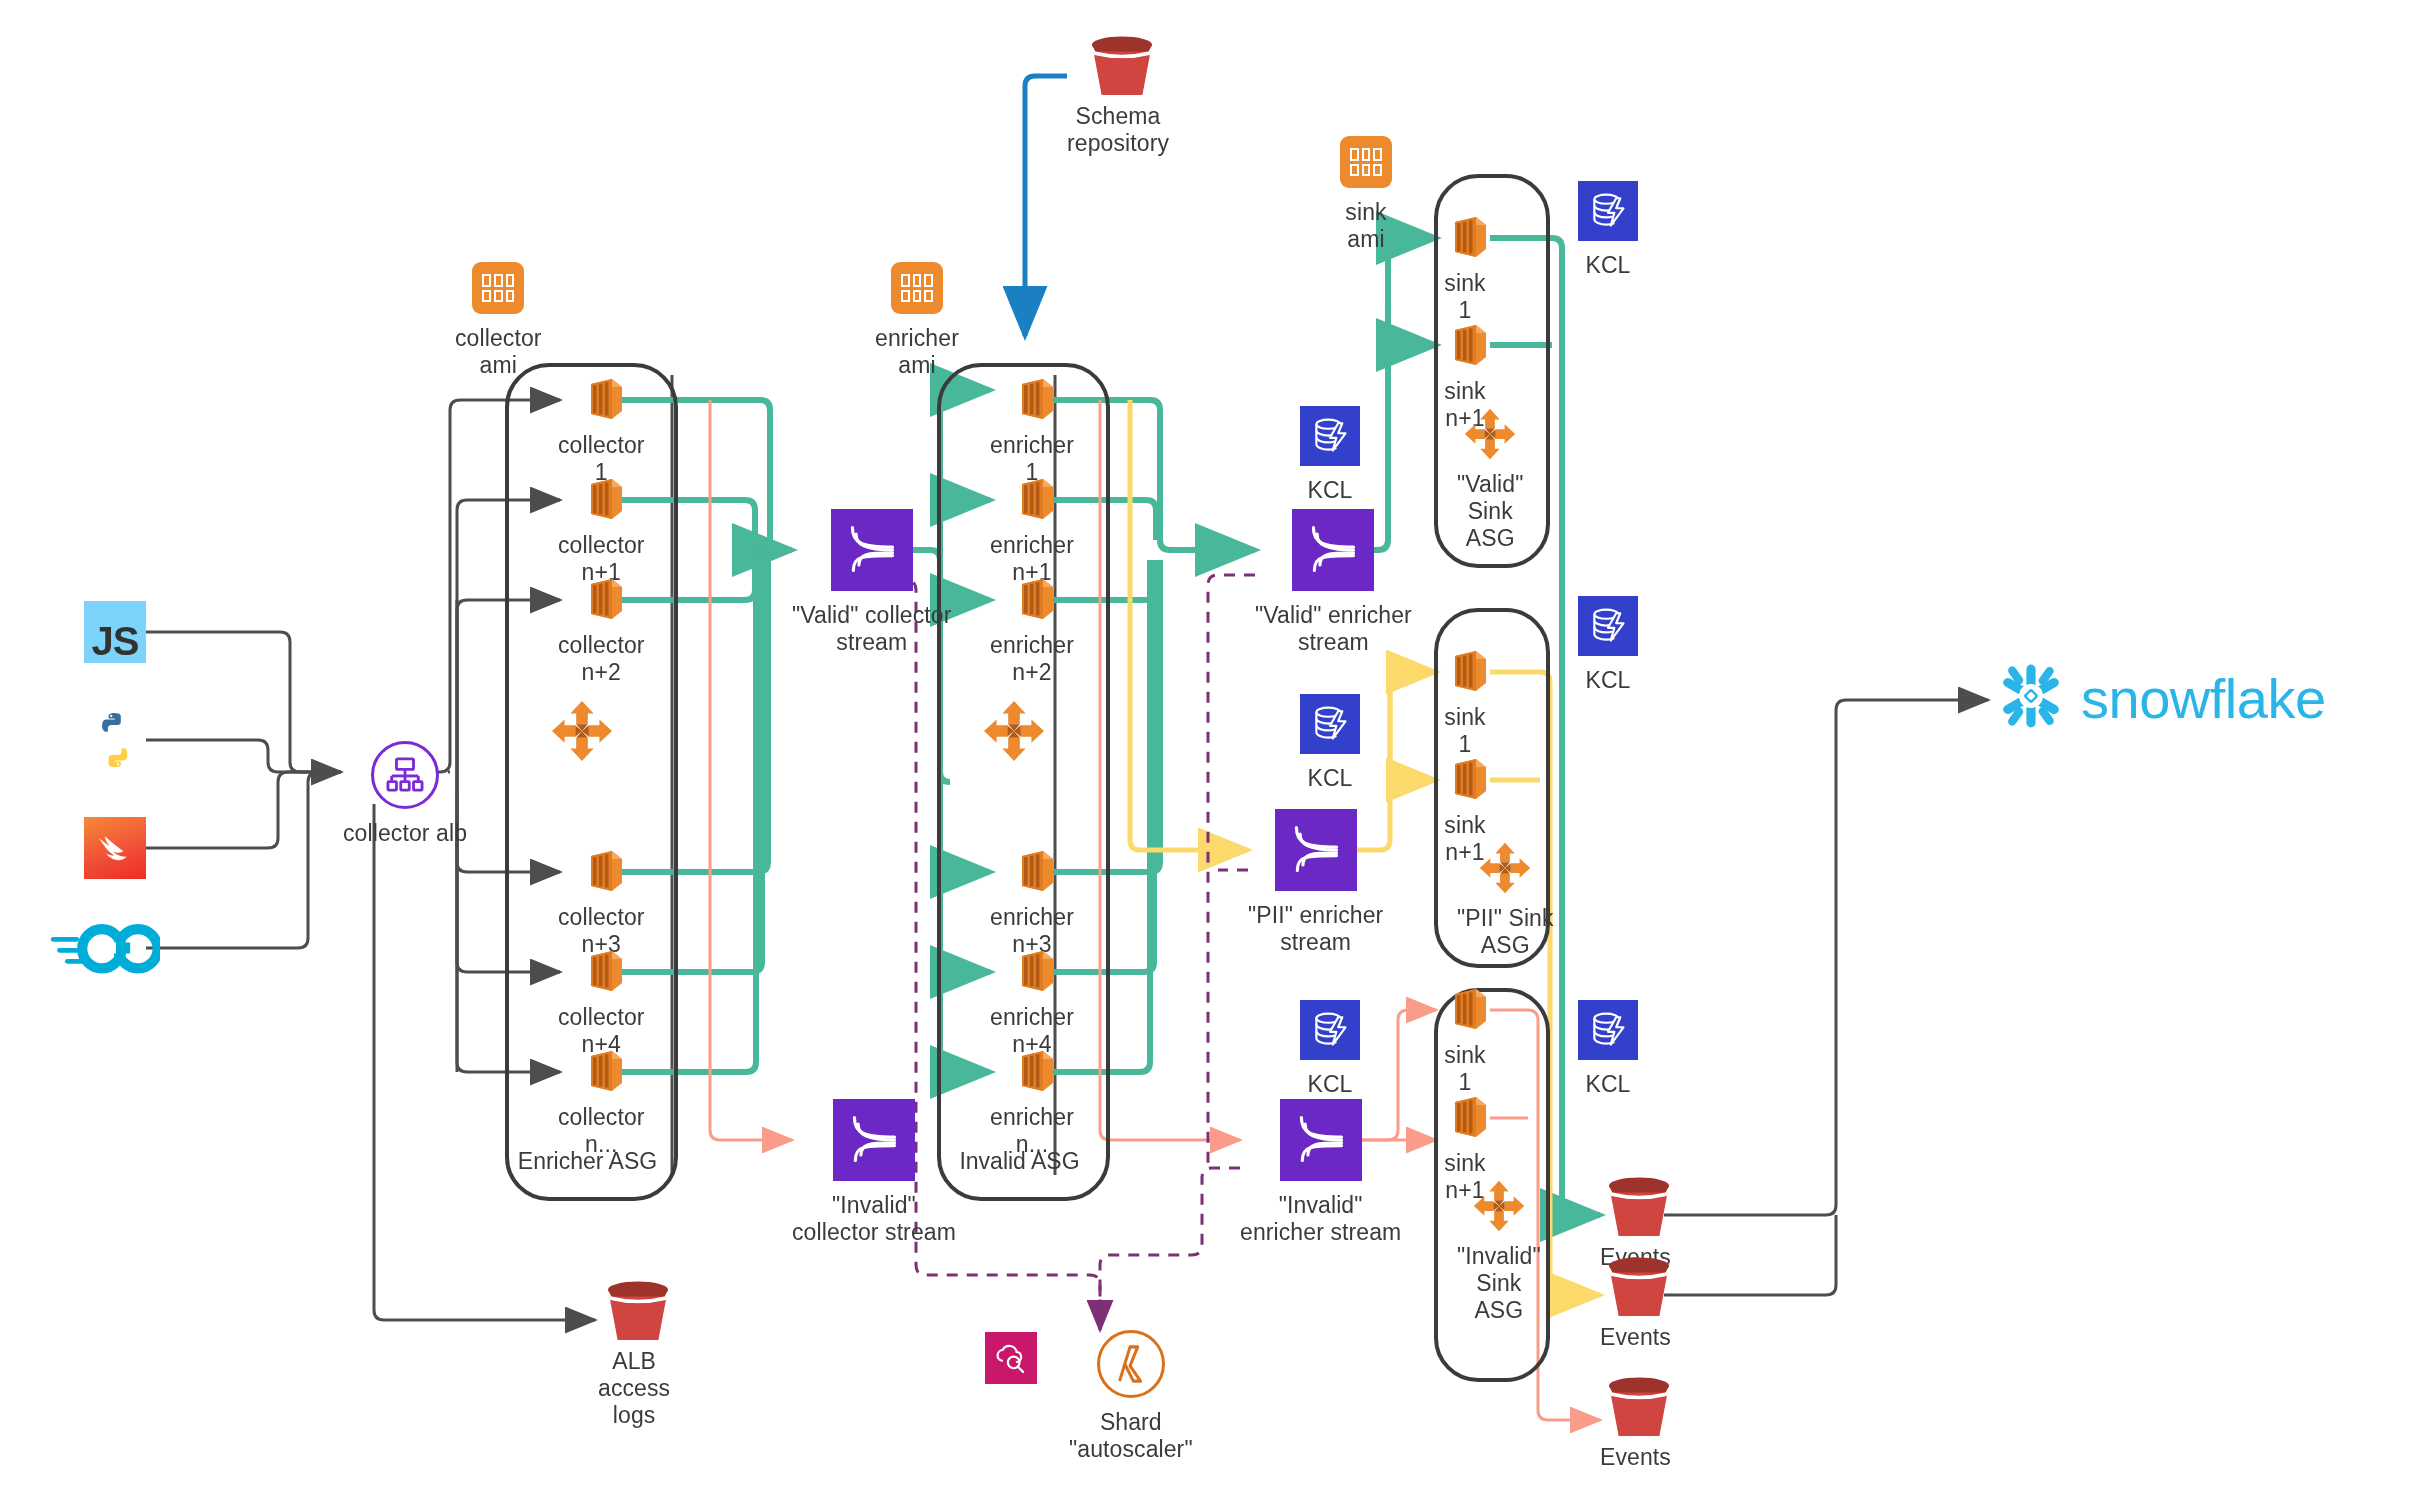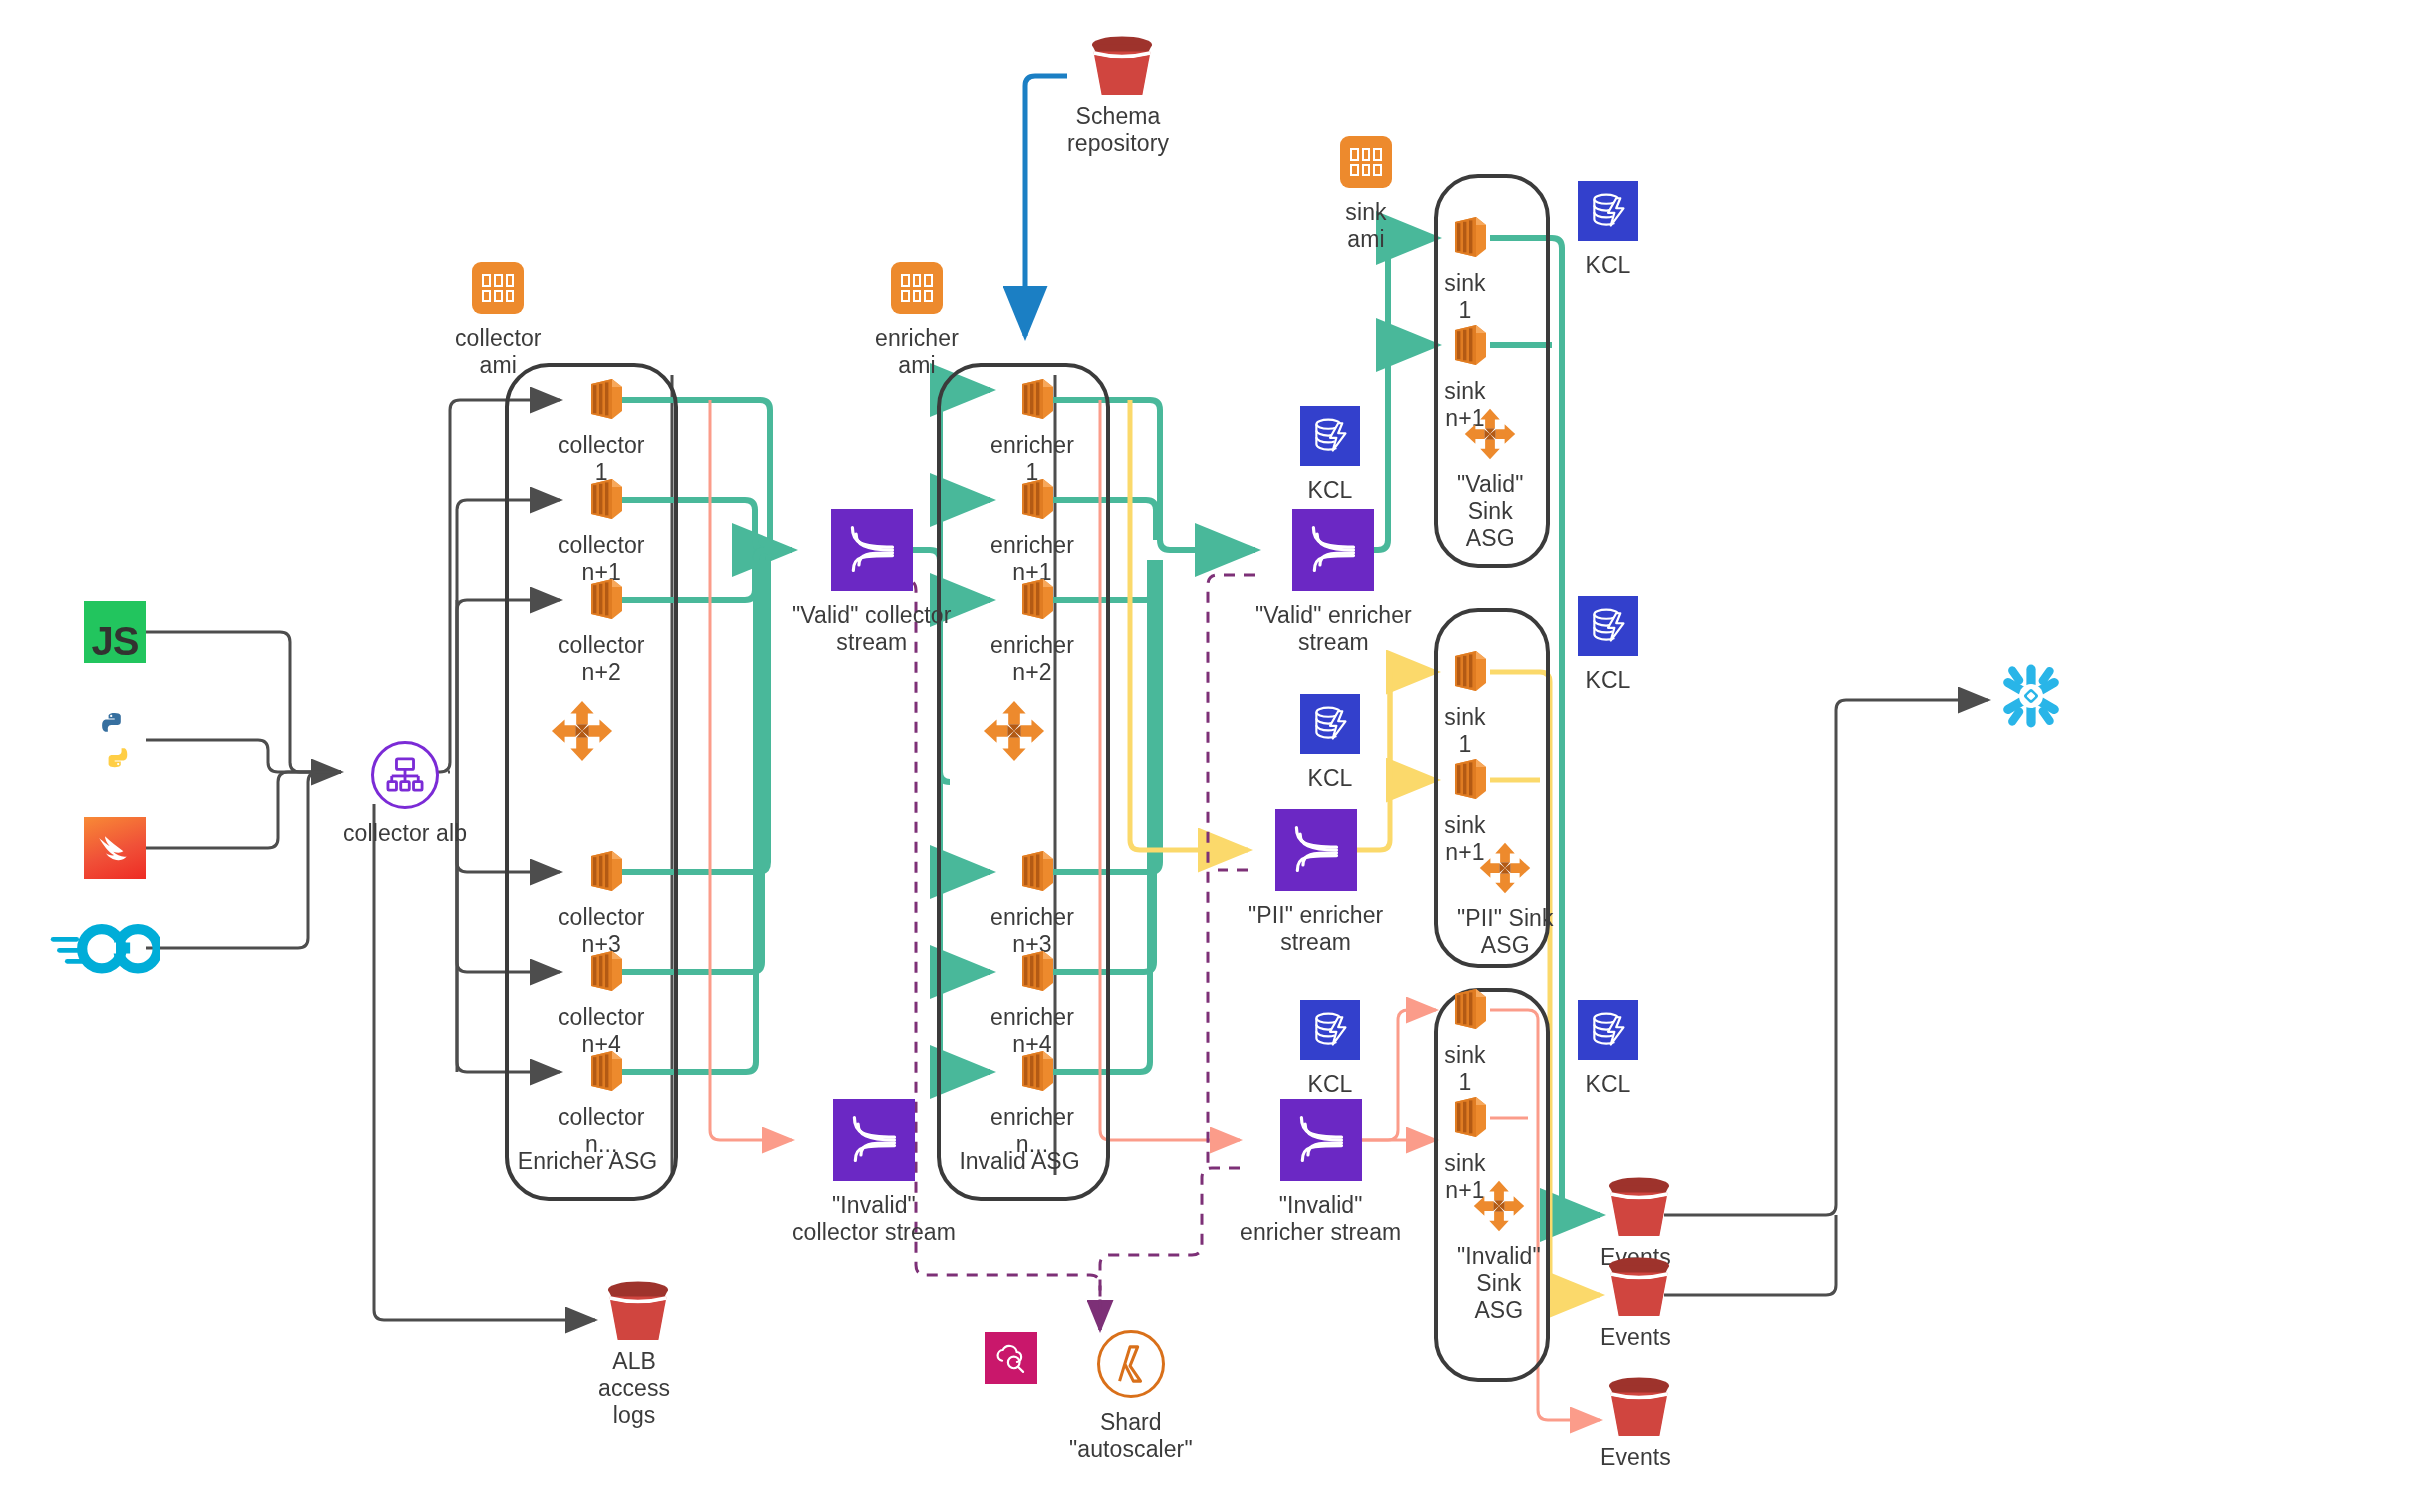--- a/index.html
+++ b/index.html
@@ -44,21 +44,21 @@
   
   .autoscale{width:62px;height:62px;}
   .autoscale svg{display:block;}
 
   
   .alb{width:62px;height:62px;border-radius:50%;border:3.5px solid #7B2BD6;
        background:#fff;display:flex;align-items:center;justify-content:center;}
 
   
   .lang{width:62px;height:62px;display:flex;align-items:center;justify-content:center;}
-  .js-logo{width:62px;height:62px;background:#22c55e;display:flex;align-items:flex-end;
+  .js-logo{width:62px;height:62px;background:#7dd3fc;display:flex;align-items:flex-end;
            justify-content:center;}
   .js-logo span{font-weight:bold;font-size:40px;color:#323330;line-height:44px;
                 font-family:"Liberation Sans",sans-serif;letter-spacing:-1px;}
   .swift-logo{width:62px;height:62px;background:linear-gradient(160deg,#F88A36 0%,#F05138 55%,#EE2B24 100%);
               display:flex;align-items:center;justify-content:center;}
 
   
   .lambdaC{width:62px;height:62px;border-radius:50%;border:3.5px solid #D9701A;
            background:#fff;display:flex;align-items:center;justify-content:center;}
   .cw{width:52px;height:52px;background:#C9176B;display:flex;align-items:center;justify-content:center;}
@@ -955,16 +955,17 @@
             <rect x="51" y="6" width="9" height="22" rx="4.5" transform="rotate(35 55 17)"></rect>
             <rect x="18" y="50" width="9" height="22" rx="4.5" transform="rotate(35 22 61)"></rect>
             <rect x="51" y="50" width="9" height="22" rx="4.5" transform="rotate(-35 55 61)"></rect>
           </g>
         </g>
         <circle cx="39" cy="39" r="13" fill="#fff"></circle>
         <rect x="33" y="33" width="12" height="12" rx="2.5" transform="rotate(45 39 39)" fill="#29B5E8"></rect>
         <rect x="35.5" y="35.5" width="7" height="7" rx="1.5" transform="rotate(45 39 39)" fill="#fff"></rect>
       </svg>
     </span>
+    <span class="word">snowflake</span>
   </div>
 </div>
 
 </div>
 
 </body></html>

